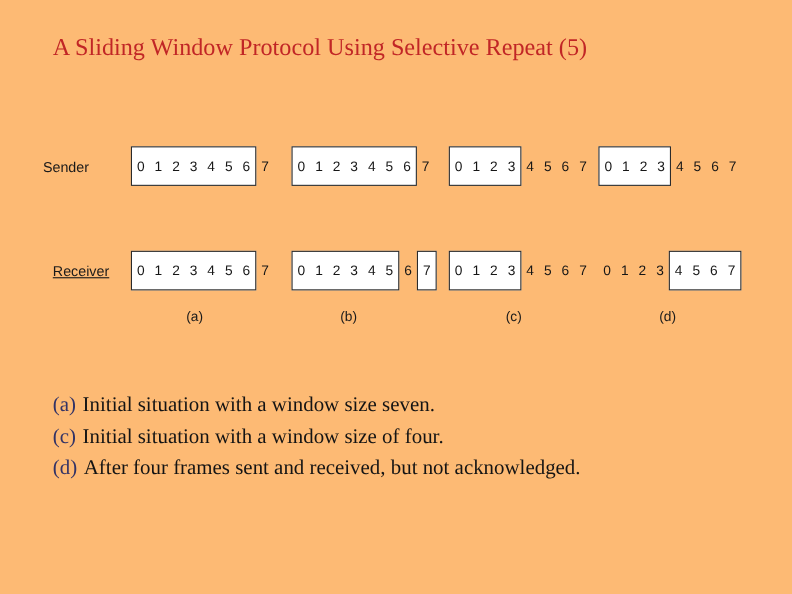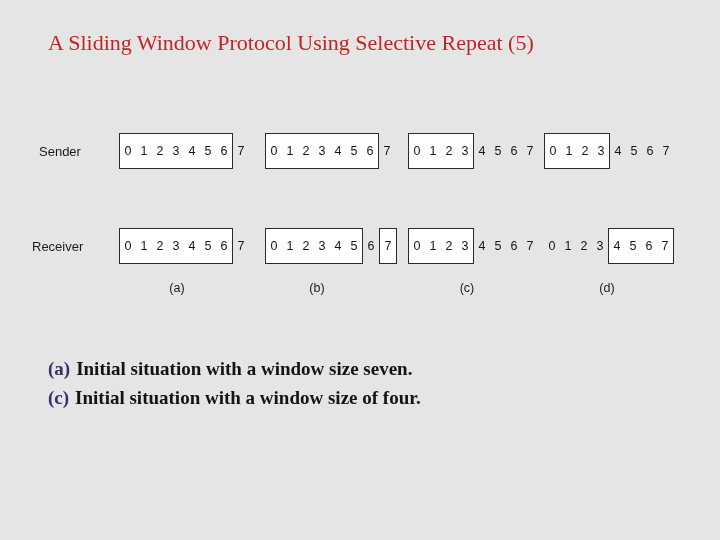--- a/index.html
+++ b/index.html
@@ -2,21 +2,21 @@
 <html><head>
 <meta charset="utf-8">
 <style>
   html, body { margin: 0; padding: 0; }
   body {
     width: 720px; height: 540px;
     background: #ffffff;
     font-family: "Liberation Sans", sans-serif;
     position: relative; overflow: hidden;
   }
-  .slide { position: absolute; left: 0; top: 0; width: 720px; height: 540px; background: #e5e5e5; }
+  .slide { position: absolute; left: 0; top: 0; width: 720px; height: 540px; background: #fdba74; }
 
   .title {
     position: absolute; left: 48px; top: 30px; width: 640px;
     font-family: "Liberation Serif", serif;
     font-size: 22px; font-weight: 400;
     white-space: nowrap;
   }
 
   .row-label {
     position: absolute;
@@ -35,35 +35,35 @@
   }
 
   .group-label {
     position: absolute; width: 40px; text-align: center;
     font-size: 12.5px; color: #1a1a1a;
   }
 
   .captions {
     position: absolute; left: 48px; top: 355px; width: 640px;
     font-family: "Liberation Serif", serif;
-    font-size: 19px; line-height: 28.5px; color: #141414; font-weight: bold;
+    font-size: 19px; line-height: 28.5px; color: #141414;
   }
   .caption-line { white-space: nowrap; }
   .caption-prefix { margin-right: 6px; }
 </style>
 </head>
 <body>
 
 <div class="slide">
 
   <div class="title" style="color: rgb(193, 38, 38);">A Sliding Window Protocol Using Selective Repeat (5)</div>
 
   <div id="diagram">
     <div class="row-label" style="left:39px; top:144px;">Sender</div>
-    <div class="row-label" style="left:32px; top:239px;">Receiver</div>
+    <div class="row-label" style="left:48px; top:239px;text-decoration:underline;">Receiver</div>
   <div class="seq-row" style="left: 119px; top: 132px;">
         <div class="segment boxed" style="border-color: rgb(43, 43, 43);">
           <span class="num">0</span>
           <span class="num">1</span>
           <span class="num">2</span>
           <span class="num">3</span>
           <span class="num">4</span>
           <span class="num">5</span>
           <span class="num">6</span>
         </div>
@@ -173,15 +173,16 @@
           <span class="num">6</span>
           <span class="num">7</span>
         </div>
       </div>
       <div class="group-label" style="left: 587px; top: 281px;">(d)</div>
     </div>
 
   <div class="captions" id="captions">
       <div class="caption-line"><span class="caption-prefix" style="color: rgb(51, 51, 102);">(a)</span><span style="color: rgb(20, 20, 20);">Initial situation with a window size seven.</span></div>
       <div class="caption-line"><span class="caption-prefix" style="color: rgb(51, 51, 102);">(c)</span><span style="color: rgb(20, 20, 20); text-align: center;">Initial situation with a window size of four.</span></div>
+      <div class="caption-line"><span class="caption-prefix" style="color: rgb(51, 51, 102);">(d)</span><span style="color: rgb(20, 20, 20);">After four frames sent and received, but not acknowledged.</span></div>
     </div>
 
 </div>
 
 </body></html>

